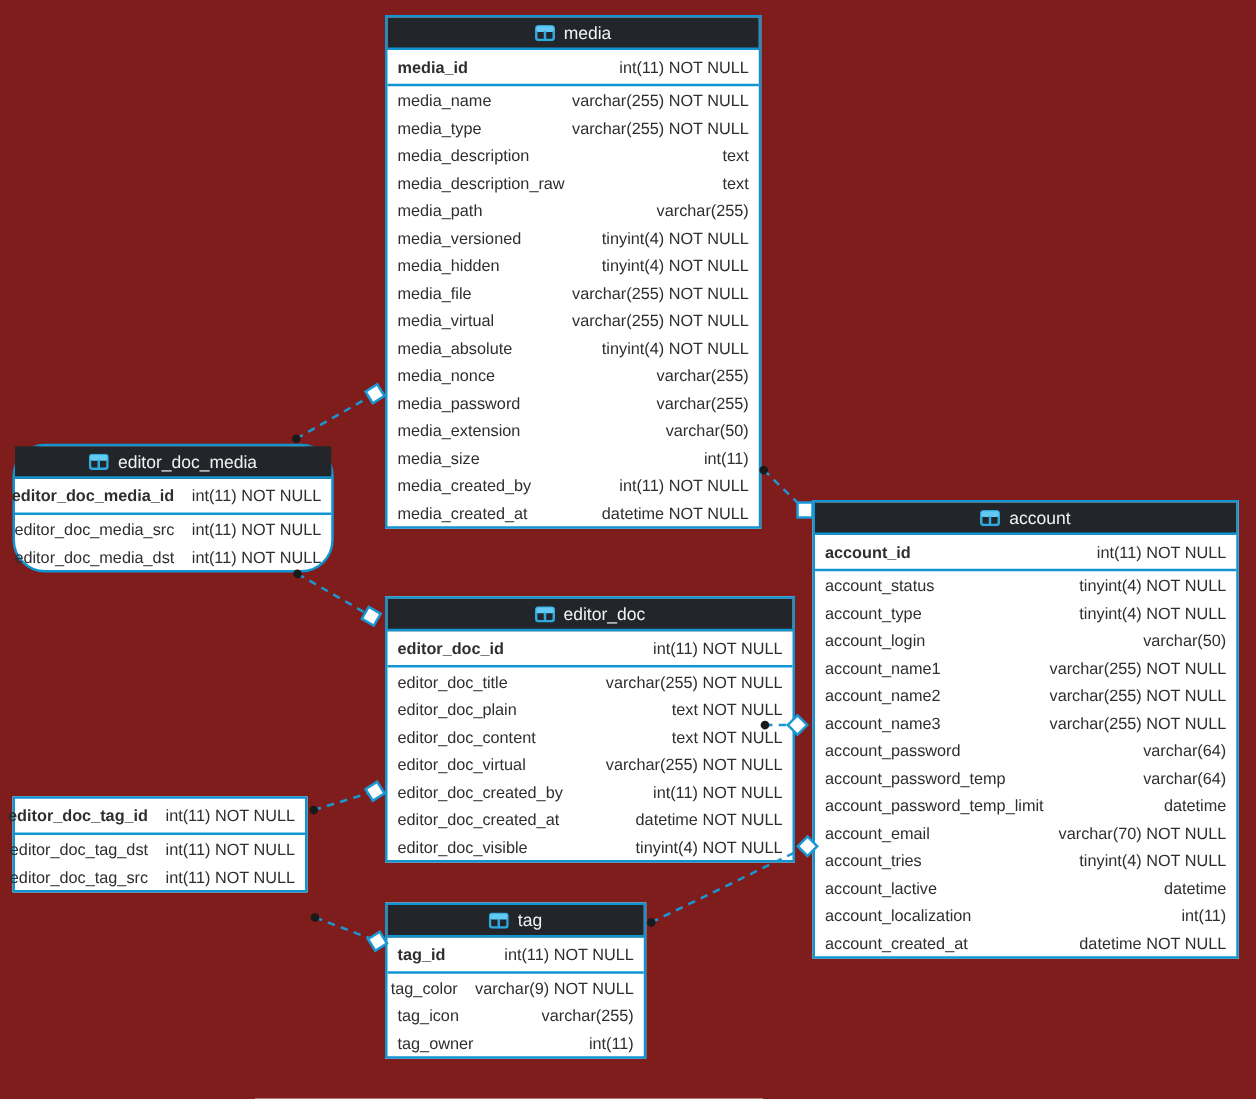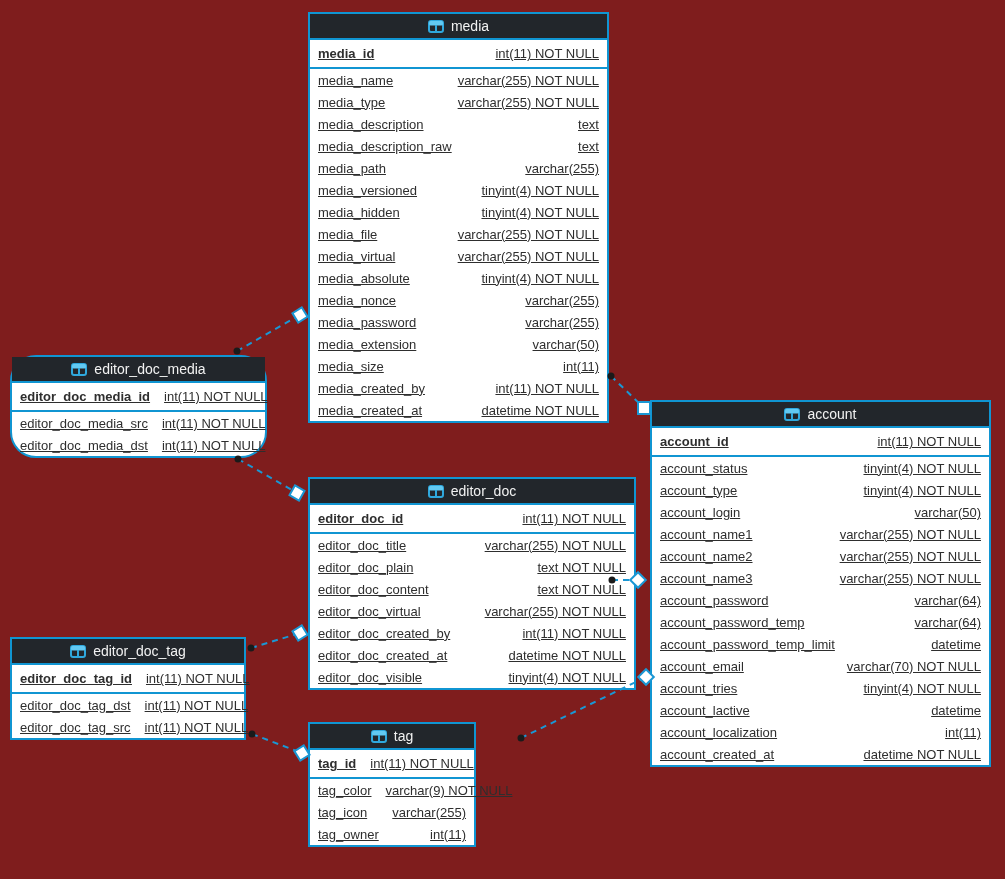--- a/index.html
+++ b/index.html
@@ -30,28 +30,27 @@
     gap:7px;
     font-size:14px;
     border-bottom:2px solid var(--table-border);
     cursor:move;
   }
   .t-header svg{display:block;}
   .pk-wrap{border-bottom:2px solid var(--table-border);}
   .pk-wrap .t-row{height:27px;}
   .pk-wrap .c-name{font-weight:700;}
   .t-row{
-    display:flex;align-items:center;justify-content:space-between;
+    display:flex;align-items:center;justify-content:flex-end;
     height:22px;
     padding:0 8px;
     gap:14px;
     color:var(--row-text);
     font-size:13px;
     white-space:nowrap;
-    text-decoration:underline;
   }
   .c-name{text-align:left;}
   .c-type{text-align:right;flex:1;}
 
   .relations{
     position:absolute;left:0;top:0;width:1005px;height:879px;
     z-index:2;pointer-events:none;
   }
   .relations line{
     stroke:var(--relation-line);
@@ -260,47 +259,39 @@
           <span class="c-type">datetime NOT NULL</span>
         </div>
         <div class="t-row">
           <span class="c-name">editor_doc_visible</span>
           <span class="c-type">tinyint(4) NOT NULL</span>
         </div>
       </div>
   </div>
 
   <div class="db-table" style="left:10px;top:637px;width:236px;">
-    <div class="t-header">
-      <svg width="16" height="13" viewBox="0 0 16 13">
-        <rect x="1" y="1" width="14" height="11" rx="2" fill="none" stroke="#2fa8dd" stroke-width="2"></rect>
-        <rect x="1" y="1" width="14" height="4.5" rx="1.5" fill="#62c9f2"></rect>
-        <line x1="8" y1="5" x2="8" y2="12" stroke="#2fa8dd" stroke-width="2"></line>
-      </svg>
-      <span>editor_doc_tag</span>
-    </div>
     <div class="pk-wrap">
         <div class="t-row pk">
           <span class="c-name">editor_doc_tag_id</span>
           <span class="c-type">int(11) NOT NULL</span>
         </div>
       </div>
     <div class="t-body">
         <div class="t-row">
           <span class="c-name">editor_doc_tag_dst</span>
           <span class="c-type">int(11) NOT NULL</span>
         </div>
         <div class="t-row">
           <span class="c-name">editor_doc_tag_src</span>
           <span class="c-type">int(11) NOT NULL</span>
         </div>
       </div>
   </div>
 
-  <div class="db-table" style="left:308px;top:722px;width:168px;">
+  <div class="db-table" style="left:308px;top:722px;width:209px;">
     <div class="t-header">
       <svg width="16" height="13" viewBox="0 0 16 13">
         <rect x="1" y="1" width="14" height="11" rx="2" fill="none" stroke="#2fa8dd" stroke-width="2"></rect>
         <rect x="1" y="1" width="14" height="4.5" rx="1.5" fill="#62c9f2"></rect>
         <line x1="8" y1="5" x2="8" y2="12" stroke="#2fa8dd" stroke-width="2"></line>
       </svg>
       <span>tag</span>
     </div>
     <div class="pk-wrap">
         <div class="t-row pk">

